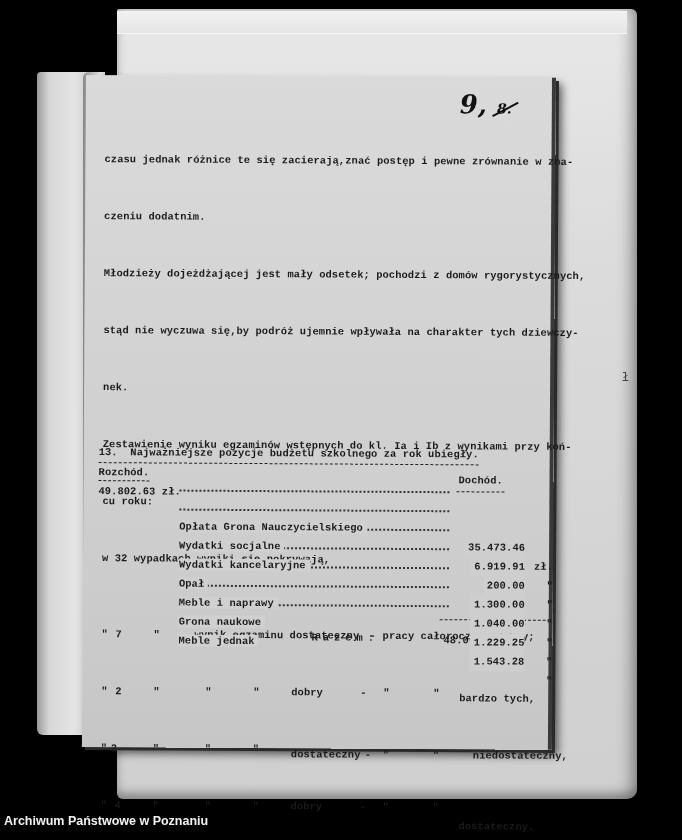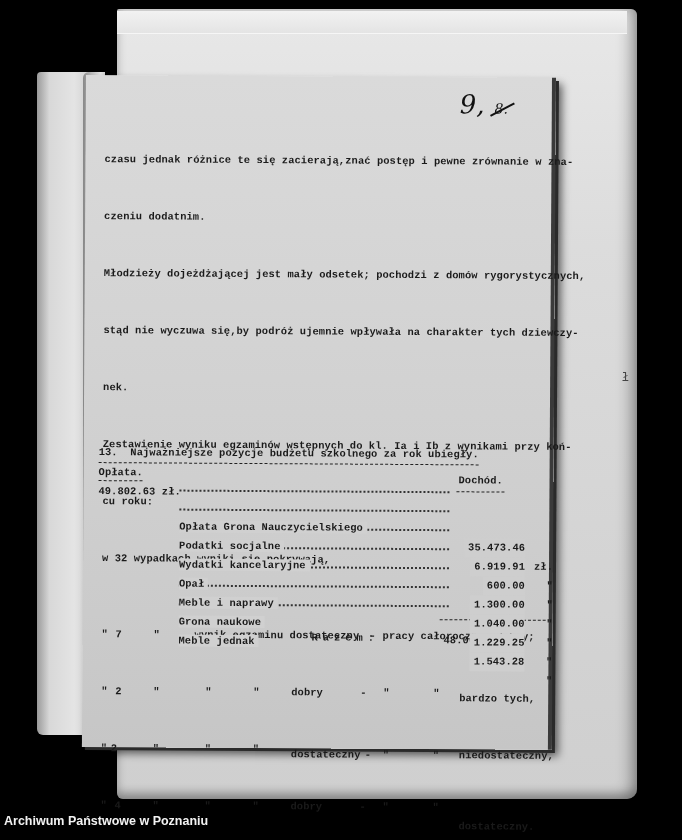--- a/index.html
+++ b/index.html
@@ -34,21 +34,21 @@
     .front-sheet {
       position: absolute; left: 86px; top: 75px; width: 466px; height: 672px;
       background: linear-gradient(180deg, #dadada 0%, #d3d3d3 40%, #cbcbcb 80%, #c6c6c6 100%);
       transform: rotate(0.35deg);
       transform-origin: top left;
       box-shadow: 3px 3px 0 #2a2a2a, 6px 6px 8px rgba(0,0,0,0.6);
       border-right: 4px solid #3a3a3a;
     }
     .page-number {
       position: absolute; left: 374px; top: 12px;
-      font-family: "DejaVu Serif", serif; font-style: italic; font-size: 26px; color: #111;
+      font-family: "DejaVu Serif", serif; font-style: italic; font-size: 26px; color: #111; font-weight: bold;
     }
     .page-number .old {
       font-size: 14px; margin-left: 10px; position: relative;
     }
     .page-number .old::after {
       content: ""; position: absolute; left: -6px; right: -8px; top: 8px; height: 1.5px;
       background: #111; transform: rotate(-28deg);
     }
     .text {
       position: absolute; left: 19px; top: 37px; width: 440px;
@@ -133,61 +133,61 @@
     <div class="row">
       <span style="left:0">"</span>
       <span style="left:10px">2</span>
       <span style="left:52px">"</span>
       <span style="left:104px">"</span>
       <span style="left:152px">"</span>
       <span style="left:190px;top:5px">dostateczny</span>
       <span style="left:264px;top:5px">-</span>
       <span style="left:282px;top:5px">"</span>
       <span style="left:332px;top:5px">"</span>
-      <span style="left:358px;top:5px">niedostateczny,</span>
+      <span style="left:372px;top:5px">niedostateczny,</span>
     </div>
     <div class="row">
       <span style="left:0">"</span>
       <span style="left:14px">4</span>
       <span style="left:52px">"</span>
       <span style="left:104px">"</span>
       <span style="left:152px">"</span>
       <span style="left:190px">dobry</span>
       <span style="left:259px">-</span>
       <span style="left:282px">"</span>
       <span style="left:332px">"</span>
       <span style="left:358px;top:19px">dostateczny.</span>
     </div>
 
     
     
     
 
     <div class="budget">
       <span class="section-title" style="position:absolute;left:-4px;top:-6px">13.  Najważniejsze pozycje budżetu szkolnego za rok ubiegły.</span>
-      <span class="income-label">Opłata.</span>
+      <span class="income-label">Rozchód.</span>
       <span class="income-value">49.802.63 zł.</span>
       <span class="expense-label">Dochód.</span>
 
       <div class="exp-row" style="top:30px">
         <div class="dots"></div>
         <span class="name"><span class="name-bg">Opłata Grona Nauczycielskiego</span></span>
         <span class="amount">35.473.46</span>
         <span class="unit">zł.</span>
       </div>
       <div class="exp-row" style="top:49px">
         <div class="dots"></div>
-        <span class="name"><span class="name-bg">Podatki socjalne</span></span>
+        <span class="name"><span class="name-bg">Wydatki socjalne</span></span>
         <span class="amount">6.919.91</span>
         <span class="unit">"</span>
       </div>
       <div class="exp-row" style="top:68px">
         <div class="dots"></div>
         <span class="name"><span class="name-bg">Wydatki kancelaryjne</span></span>
-        <span class="amount">600.00</span>
+        <span class="amount">200.00</span>
         <span class="unit">"</span>
       </div>
       <div class="exp-row" style="top:87px">
         <div class="dots"></div>
         <span class="name"><span class="name-bg">Opał</span></span>
         <span class="amount">1.300.00</span>
         <span class="unit">"</span>
       </div>
       <div class="exp-row" style="top:106px">
         <div class="dots"></div>

